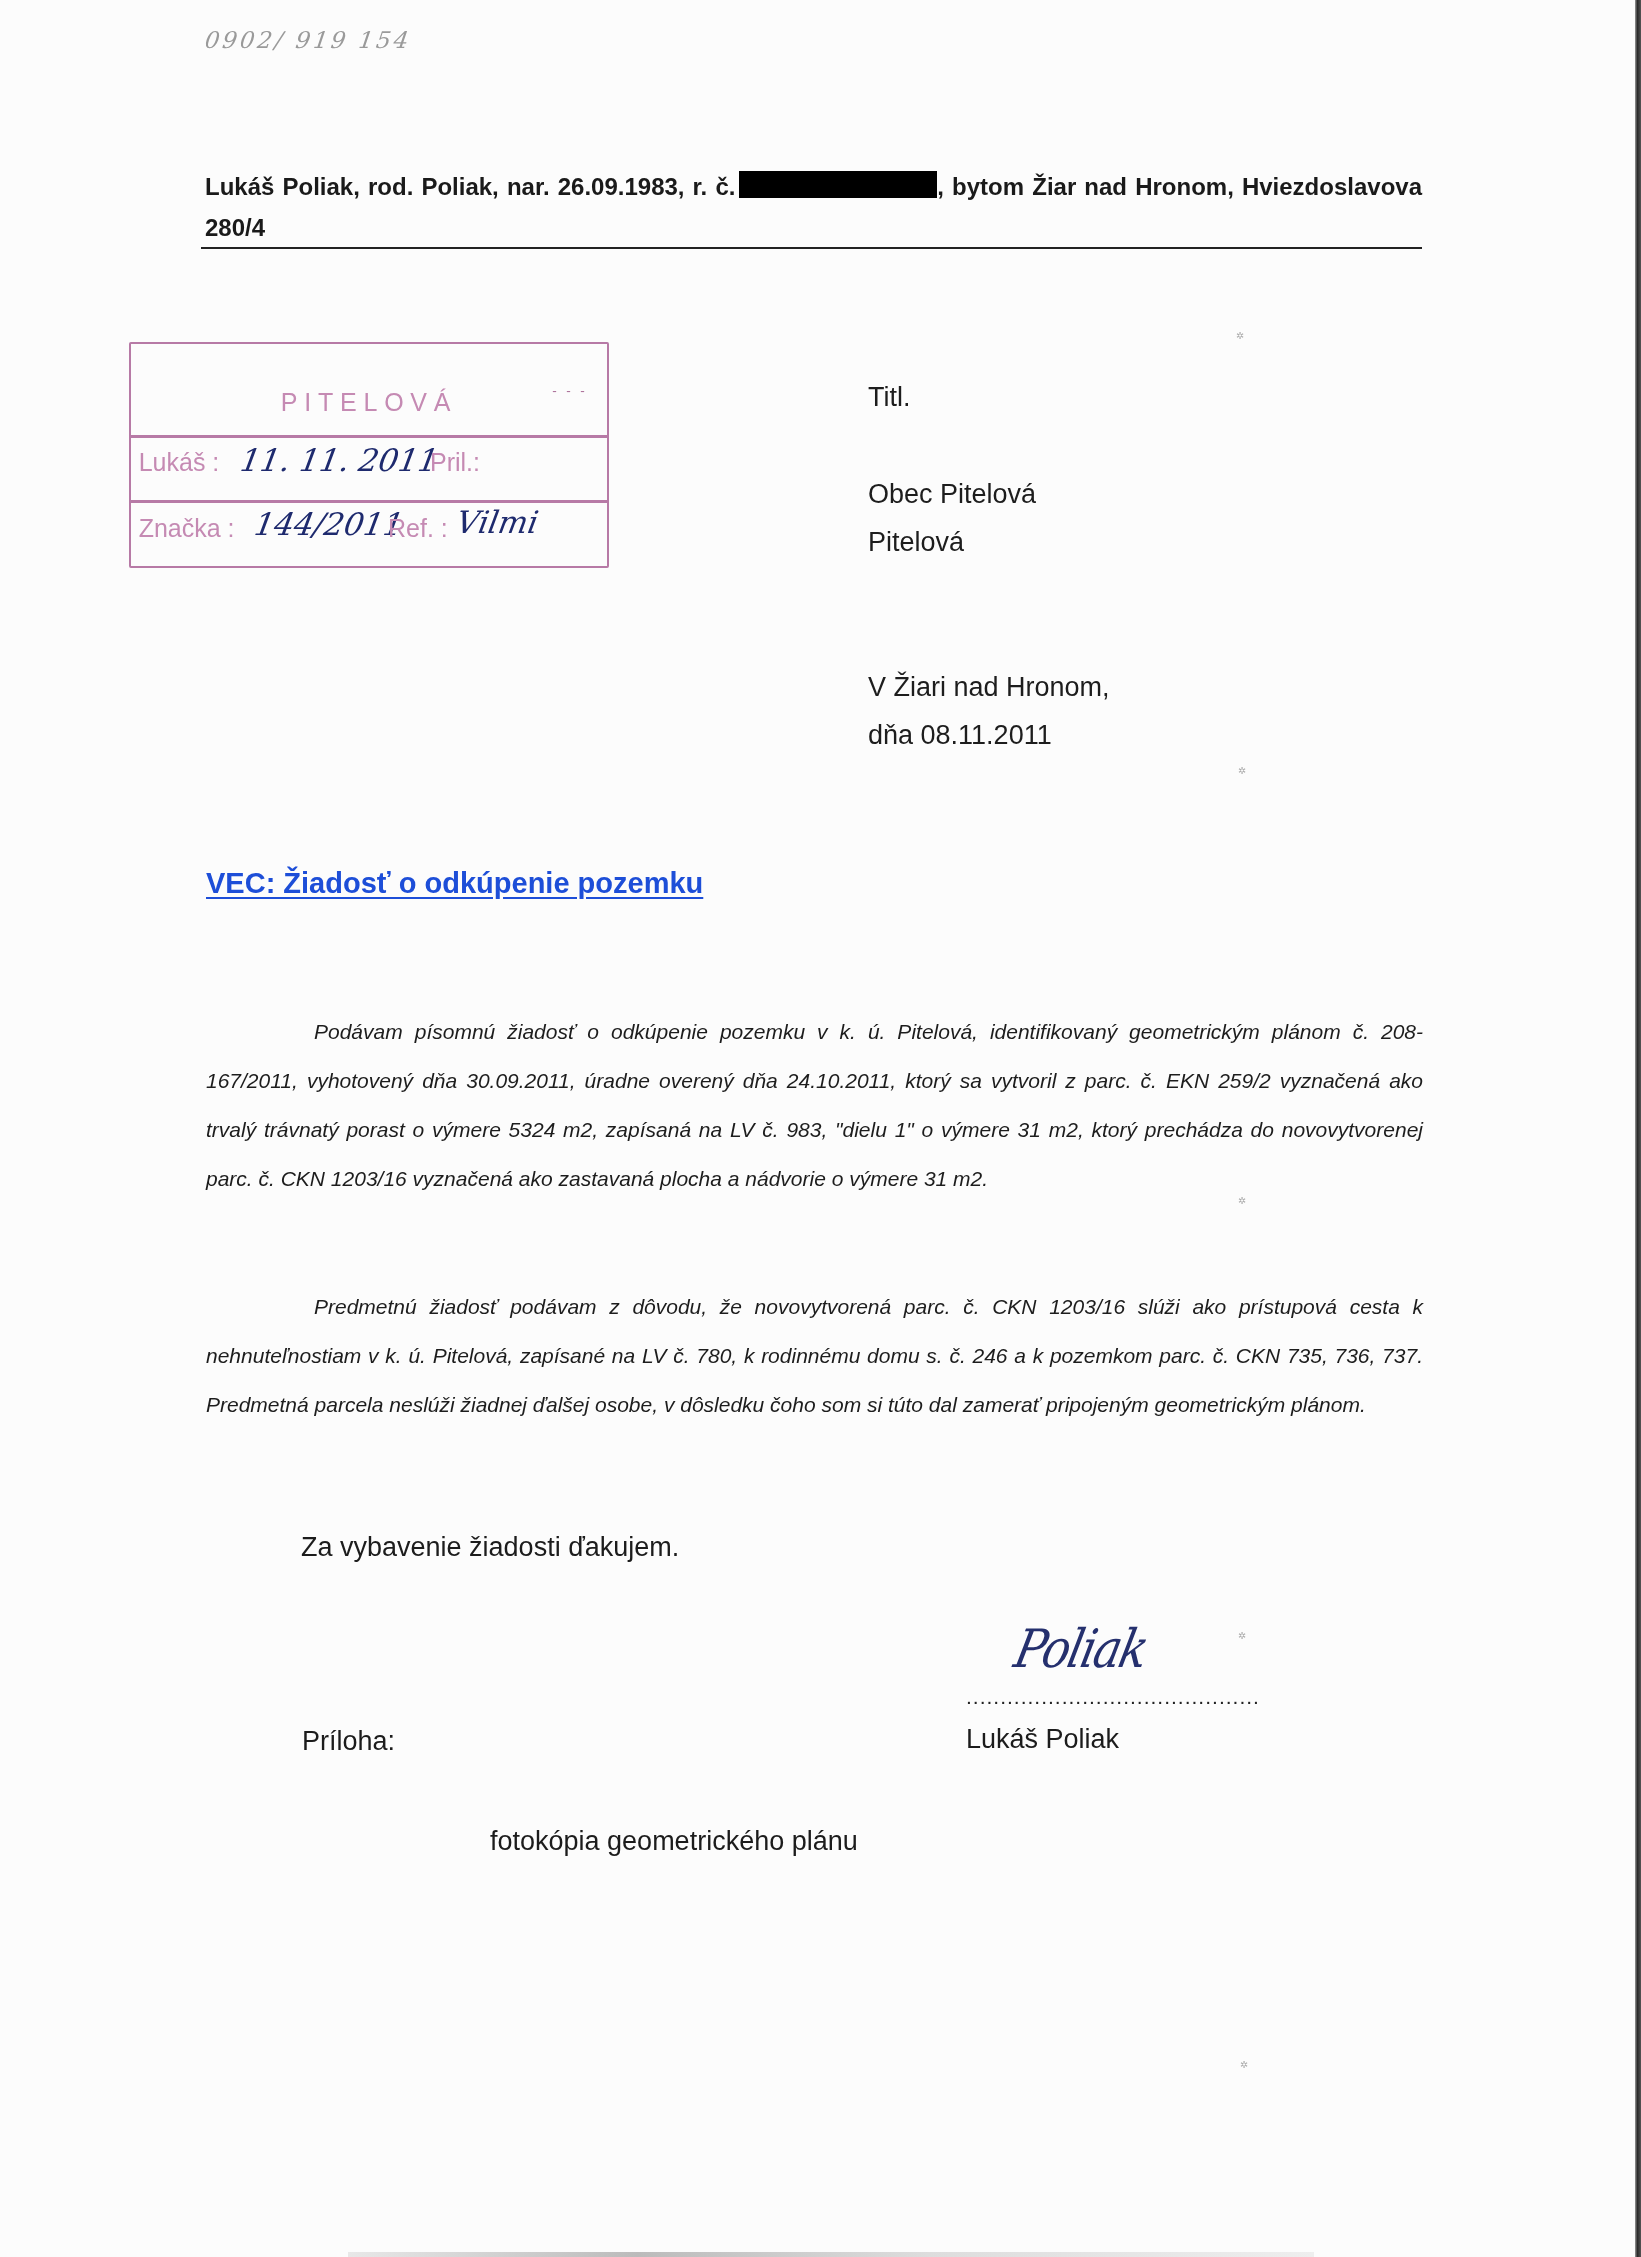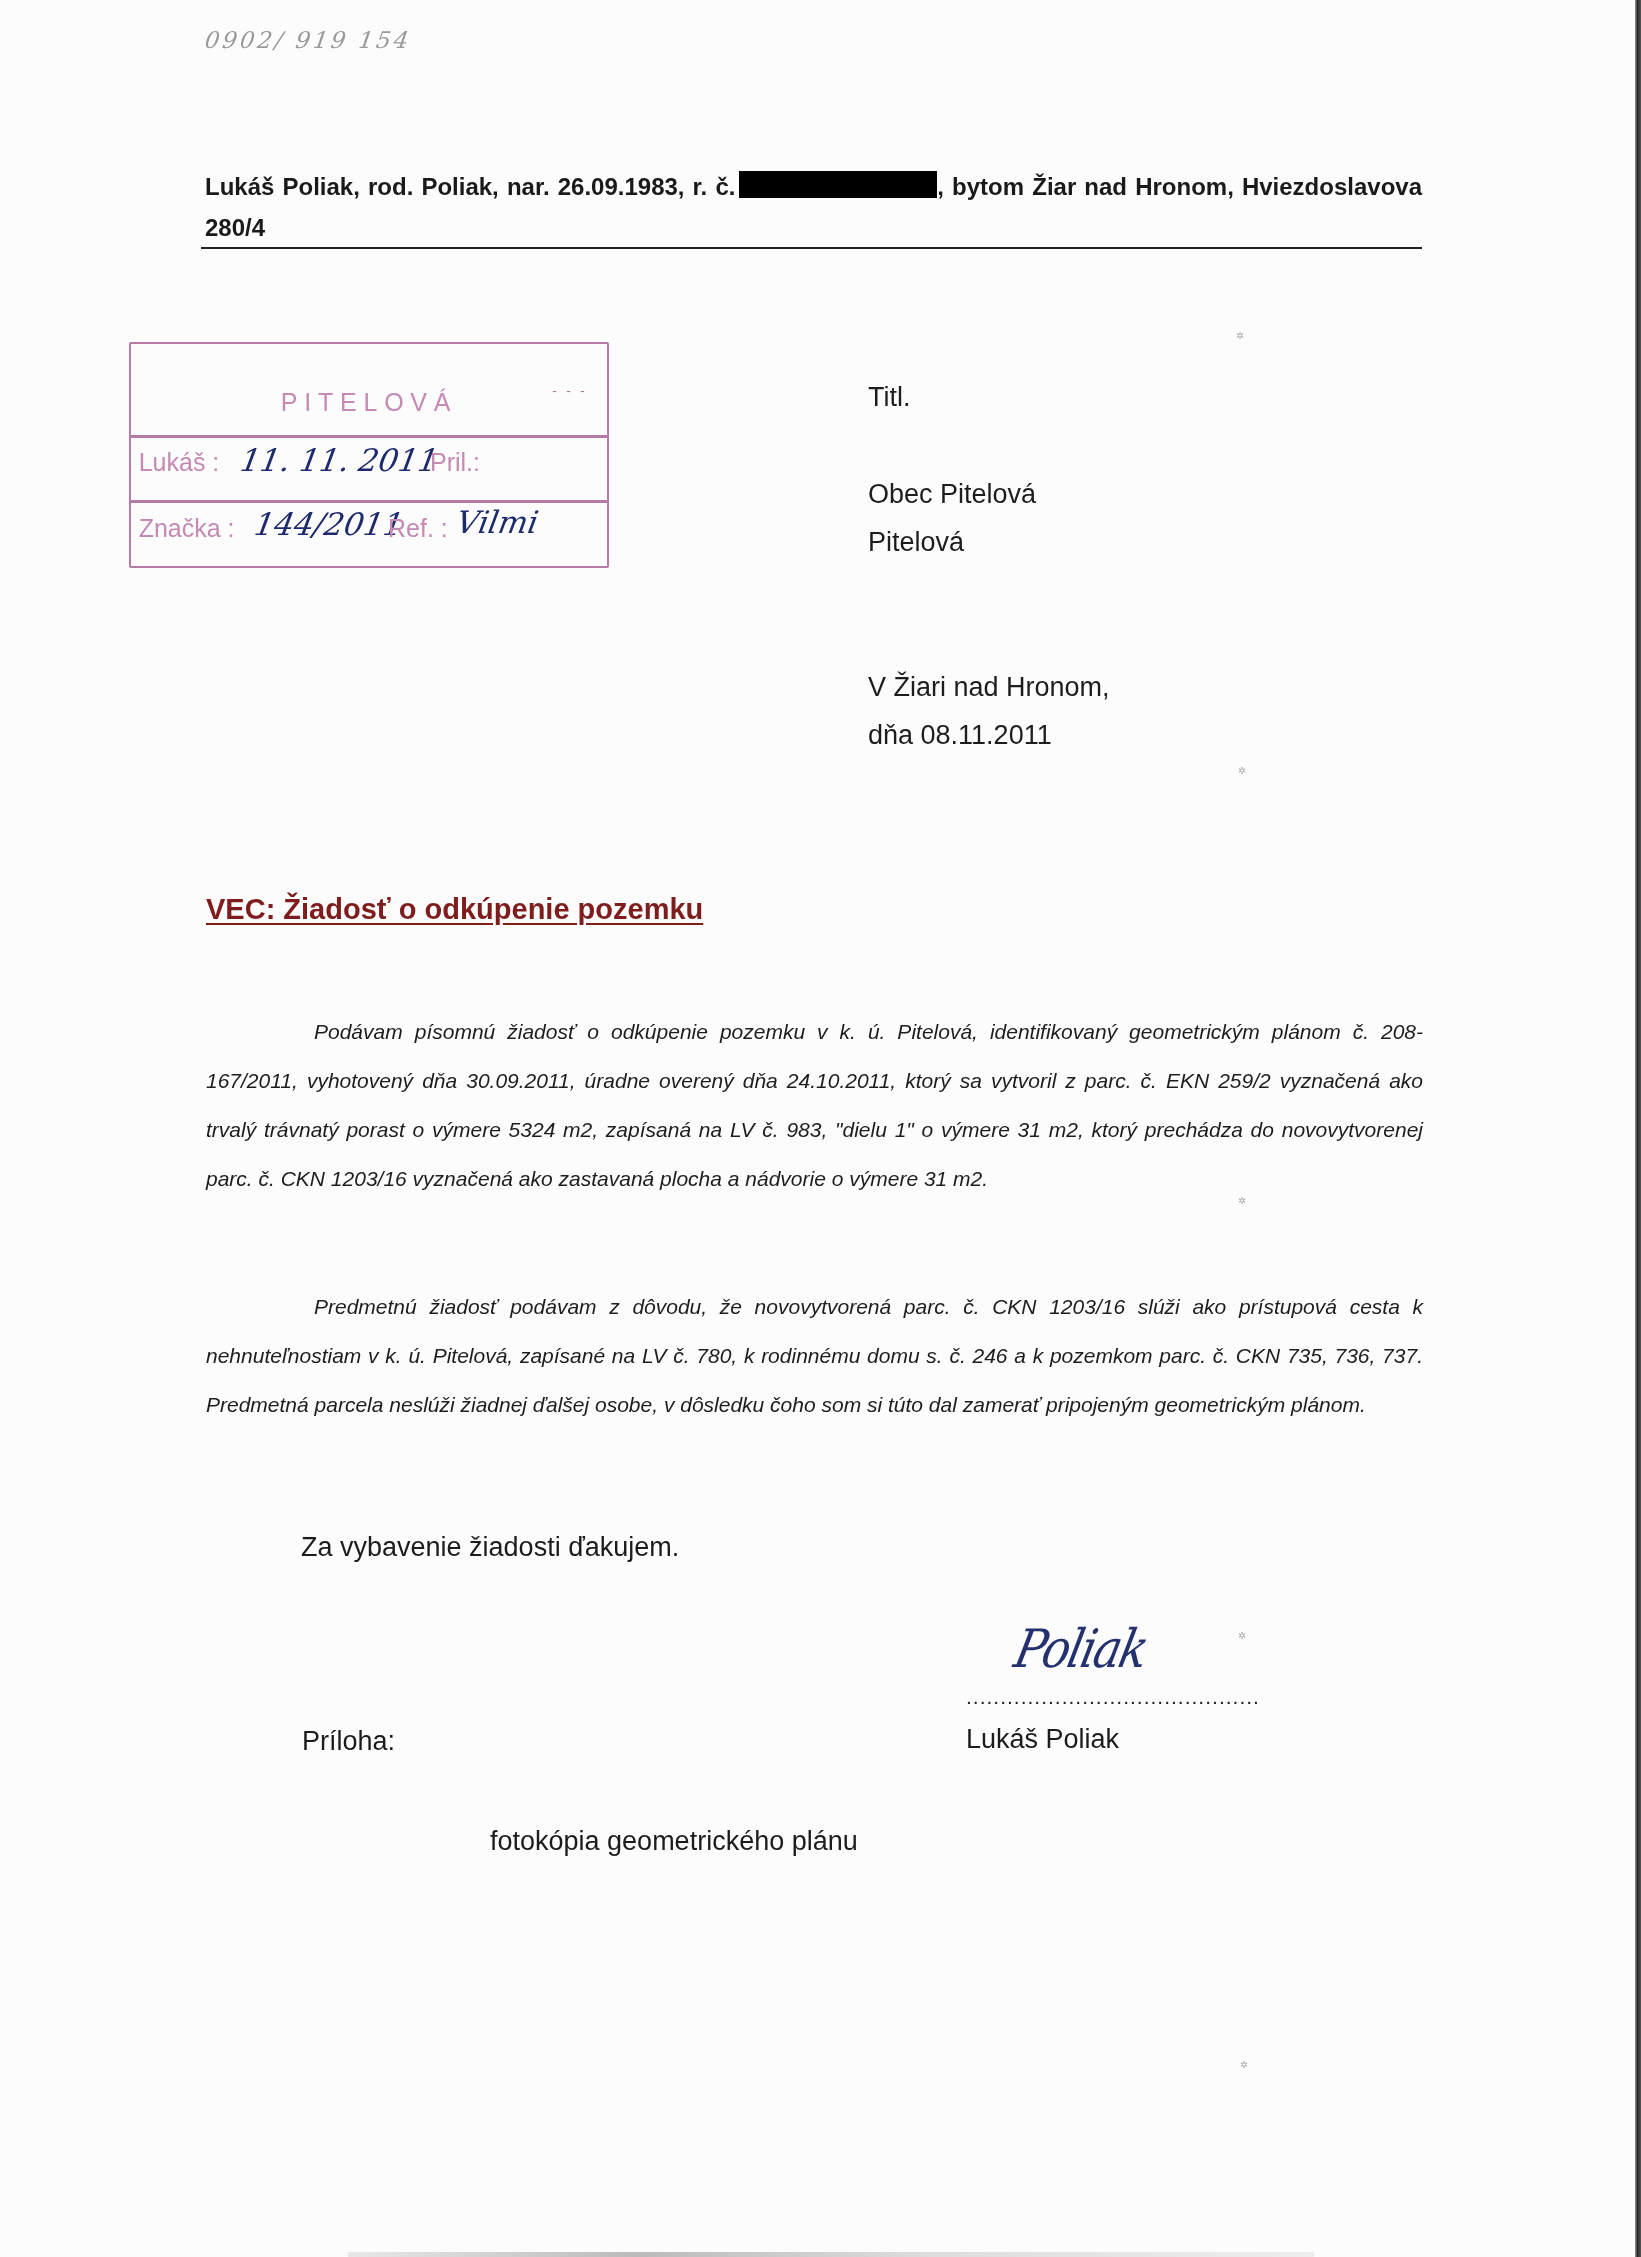--- a/index.html
+++ b/index.html
@@ -56,21 +56,21 @@
   .stamp-hand {
     position: absolute; font-family: "DejaVu Serif", serif; font-style: italic;
     font-size: 31px; color: #1e2a6e; transform: skewX(-10deg);
   }
   
   .rcpt { position: absolute; left: 868px; font-size: 27px; color: #1d1d1d; }
   
   .subject {
     position: absolute; left: 206px; top: 867px;
     font-weight: bold; font-size: 29px; text-decoration: underline;
-    text-underline-offset: 3.9px; color: #7f1d1d; margin-top: 26px;
+    text-underline-offset: 3.9px; color: #1d4ed8;
   }
   .para {
     position: absolute; left: 206px; width: 1217px;
     font-size: 21px; line-height: 49px; color: #1d1d1d;
     text-align: justify; text-align-last: left; font-style: italic;
   }
   .para .indent { display: inline-block; width: 108px; }
   .thanks { position: absolute; left: 301px; top: 1532px; font-size: 27px; }
   .signature {
     position: absolute; left: 1016px; top: 1622px;

